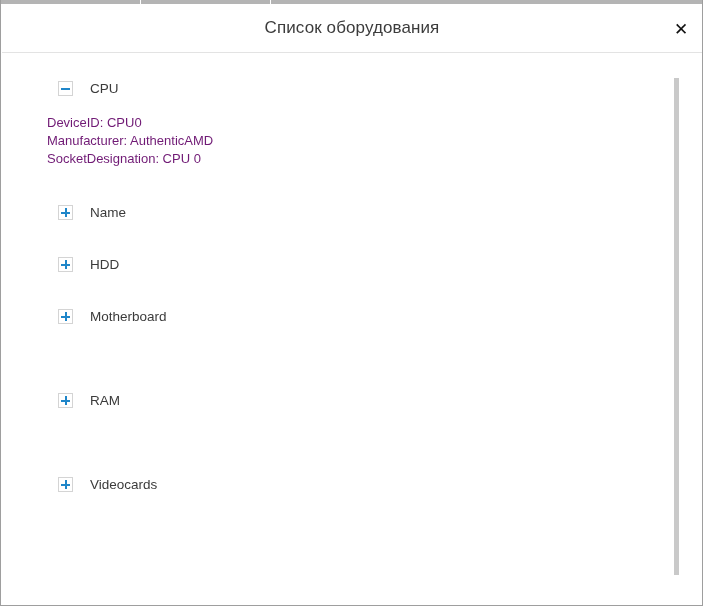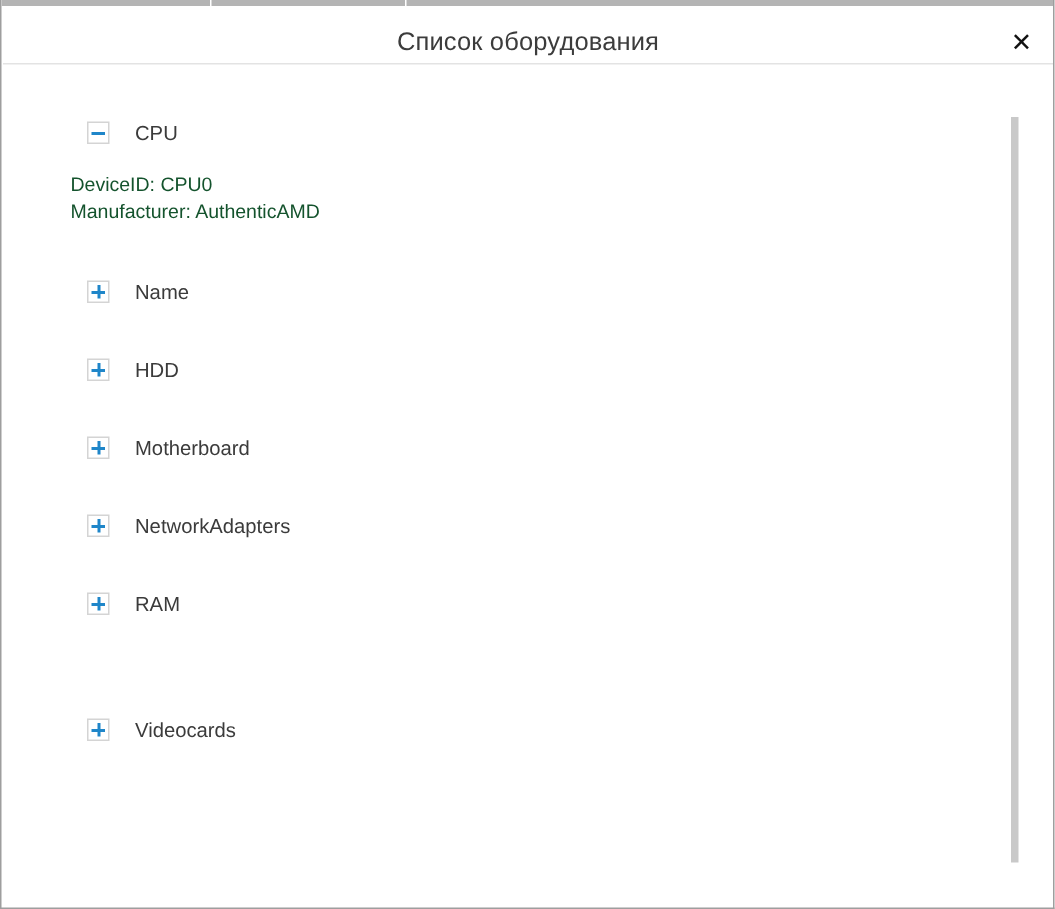--- a/index.html
+++ b/index.html
@@ -47,21 +47,21 @@
   #chrome-strip .seg.s1 { width: 140px; }
   #chrome-strip .seg.s2 { width: 130px; }
   #chrome-strip .seg.s3 { width: 433px; border-right: none; }
 
   
   #titlebar {
     position: absolute;
     left: 1px;
     top: 4px;
     width: 700px;
-    height: 39px;
+    height: 49px;
     box-sizing: border-box;
     border-bottom: 1px solid #e3e3e3;
     background: #ffffff;
   }
   #title-text {
     position: absolute;
     left: 0;
     right: 0;
     top: 14px;
     text-align: center;
@@ -161,21 +161,21 @@
     white-space: nowrap;
   }
 
   .node-details {
     margin-left: 17px;
     padding-top: 16px;
     padding-bottom: 2px;
   }
   .detail-line {
     font-size: 13px;
-    color: #14532d;
+    color: #701a75;
     line-height: 18px;
     white-space: nowrap;
   }
 
   .spacer-sm { height: 32px; }
 
   
   #scrollbar-track {
     position: absolute;
     left: 672px;
@@ -221,20 +221,21 @@
         <div class="node-header">
           <span class="expander minus">
             <span class="bar-h"></span>
 
           </span>
           <span class="node-label">CPU</span>
         </div>
         <div class="node-details">
           <div class="detail-line">DeviceID: CPU0</div>
           <div class="detail-line">Manufacturer: AuthenticAMD</div>
+          <div class="detail-line">SocketDesignation: CPU 0</div>
         </div>
       </div>
 
       <div class="spacer-sm"></div>
 
       <div class="tree-node">
         <div class="node-header">
           <span class="expander">
             <span class="bar-h"></span>
             <span class="bar-v"></span>
@@ -262,29 +263,20 @@
           <span class="expander">
             <span class="bar-h"></span>
             <span class="bar-v"></span>
           </span>
           <span class="node-label">Motherboard</span>
         </div>
       </div>
 
       <div class="spacer-sm"></div>
 
-      <div class="tree-node">
-        <div class="node-header">
-          <span class="expander">
-            <span class="bar-h"></span>
-            <span class="bar-v"></span>
-          </span>
-          <span class="node-label">NetworkAdapters</span>
-        </div>
-      </div>
 
       <div class="spacer-sm"></div>
 
       <div class="tree-node">
         <div class="node-header">
           <span class="expander">
             <span class="bar-h"></span>
             <span class="bar-v"></span>
           </span>
           <span class="node-label">RAM</span>

